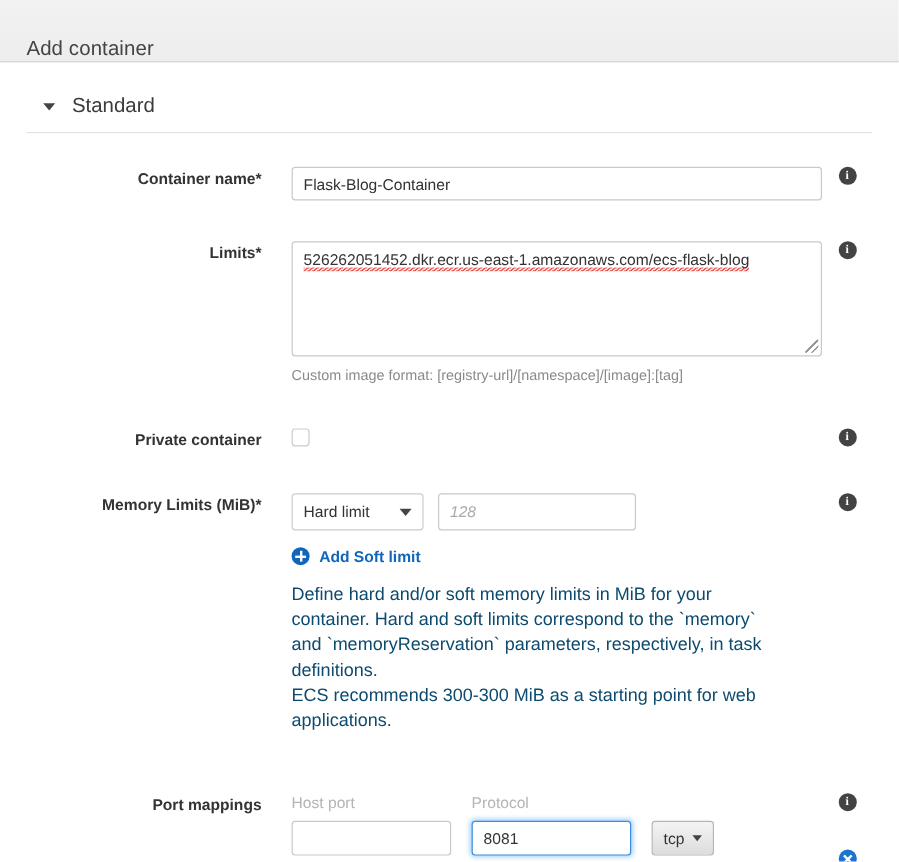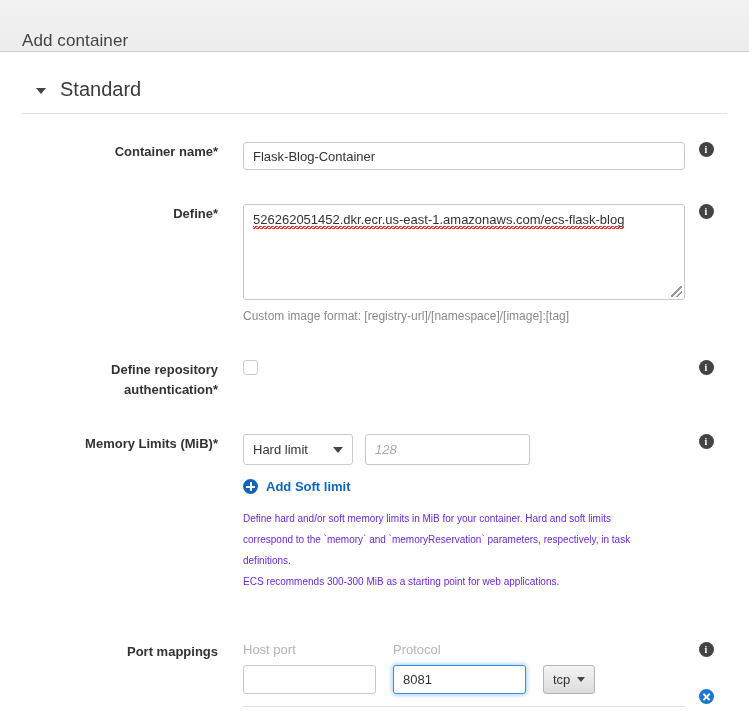--- a/index.html
+++ b/index.html
@@ -45,21 +45,21 @@
   .twisty {
     width: 0; height: 0;
     border-left: 5px solid transparent;
     border-right: 5px solid transparent;
     border-top: 6px solid #444444;
     margin-right: 14px;
     position: relative;
     top: 1px;
   }
   .section-title {
-    font-size: 20px;
+    font-size: 17px;
     color: #3b3b3b;
   }
 
   
   .form {
     padding-top: 6px;
   }
   .row {
     display: flex;
     align-items: flex-start;
@@ -217,22 +217,22 @@
   }
   .plus-icon::before, .plus-icon::after {
     content: "";
     position: absolute;
     background: #ffffff;
   }
   .plus-icon::before { left: 3px; top: 6.5px; width: 9px; height: 2px; }
   .plus-icon::after  { top: 3px; left: 6.5px; height: 9px; width: 2px; }
 
   .memo {
-    font-size: 10px;
-    color: #6d28d9;
+    font-size: 15px;
+    color: #0c4a6e;
     margin-top: 14px;
     line-height: 21px;
     max-width: 400px;
   }
 
   
   .port-head {
     display: flex;
     font-size: 13px;
     color: #b4b4b4;
@@ -330,38 +330,37 @@
       <div class="field-col">
         <input class="text-input" type="text" value="Flask-Blog-Container" style="">
       </div>
       <div class="info-col">
         <span class="info-icon">i</span>
       </div>
     </div>
 
     <div class="spacer-34"></div>
     <div class="row">
-      <div class="label-col">Define*</div>
+      <div class="label-col">Limits*</div>
       <div class="field-col">
         <div class="image-area">
           <span class="spellcheck">526262051452.dkr.ecr.us-east-1.amazonaws.com/ecs-flask-blog</span>
           <span class="resize-grip"></span>
         </div>
         <div class="hint">Custom image format: [registry-url]/[namespace]/[image]:[tag]</div>
       </div>
       <div class="info-col">
         <span class="info-icon">i</span>
       </div>
     </div>
 
     <div class="spacer-34"></div>
     <div class="row">
       <div class="label-col">
-        <div>Define repository</div>
-        <div>authentication*</div>
+        <div>Private container</div>
       </div>
       <div class="field-col">
         <span class="checkbox"></span>
       </div>
       <div class="info-col">
         <span class="info-icon">i</span>
       </div>
     </div>
 
     <div class="spacer-34"></div>

